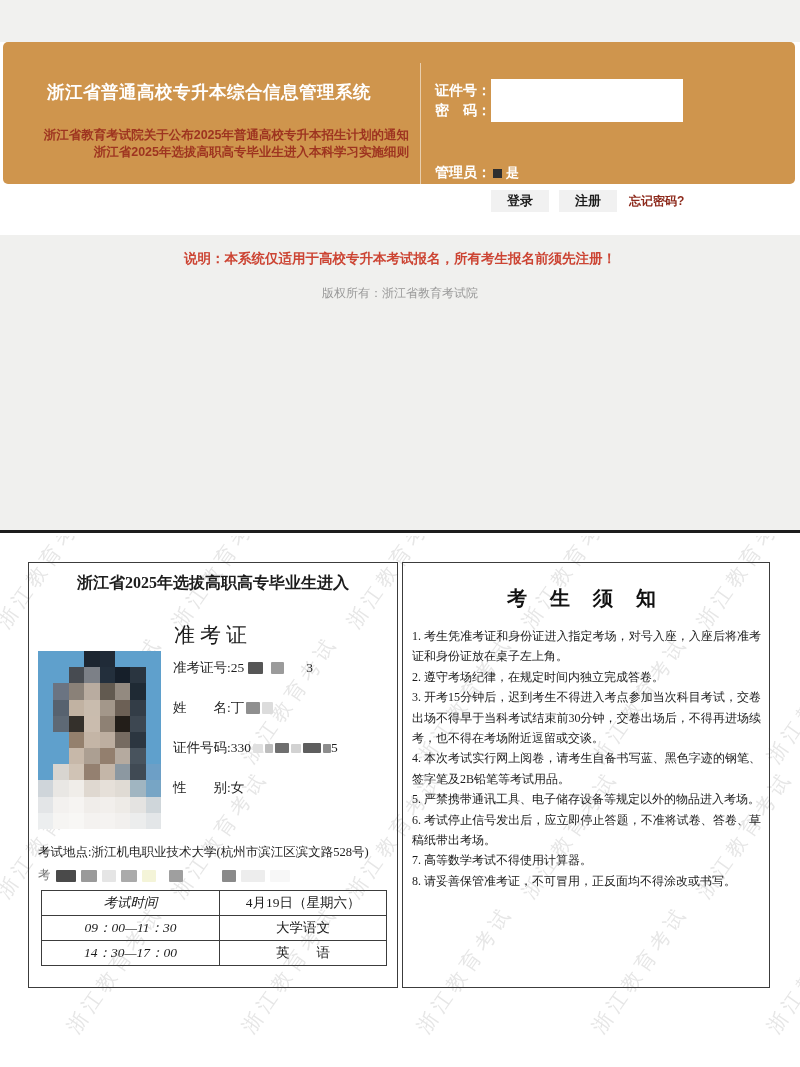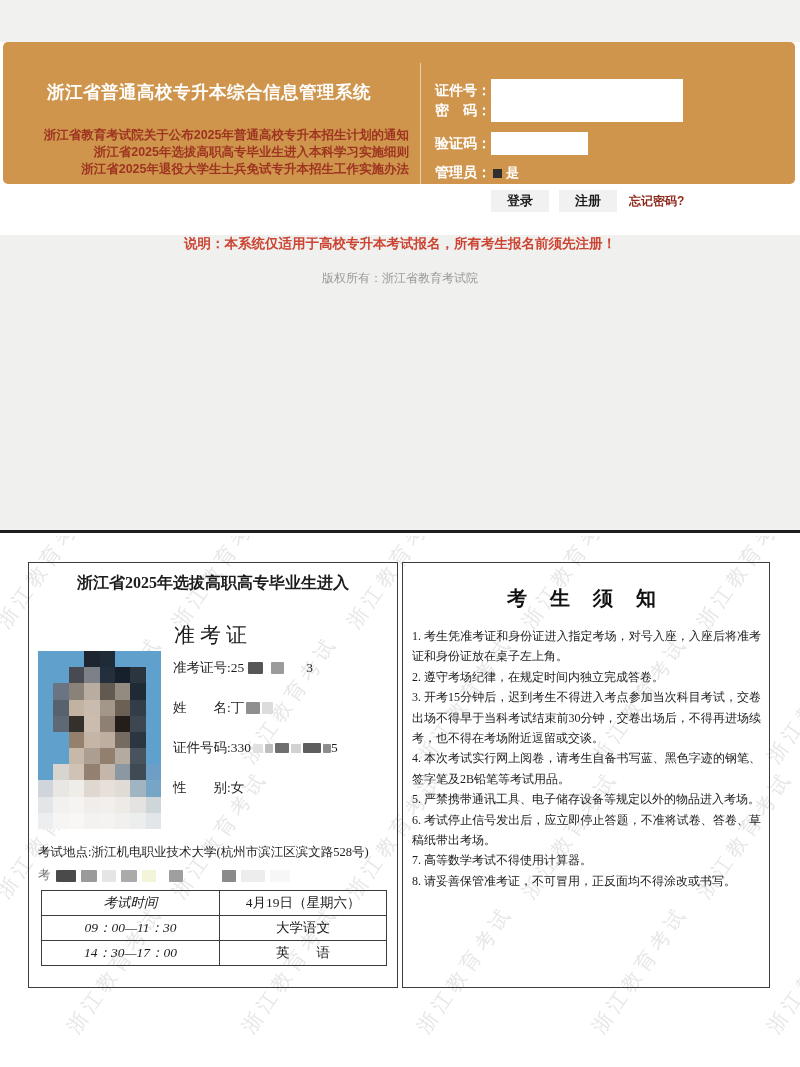--- a/index.html
+++ b/index.html
@@ -28,21 +28,21 @@
   .row-admin { top:122px; }
   .row-buttons { top:148px; }
   .admin-box { display:inline-block; width:9px; height:9px; background:#2f2f2f; margin:0 4px 0 2px; cursor:pointer; }
   .admin-yes { color:#fff; font-size:13px; font-weight:bold; }
   .btn { width:58px; height:22px; background:#f1f1f1; border:none; font-size:13px; font-weight:bold; color:#1c1c1c; cursor:pointer; font-family:"Liberation Sans",sans-serif; }
   .btn + .btn { margin-left:10px; }
   .forgot { margin-left:12px; color:#8d2a1c; font-size:12px; font-weight:bold; cursor:pointer; }
 
   
   .notice-section { position:absolute; left:0; top:235px; width:800px; height:298px; background:#f0f0ee; border-bottom:3px solid #1d1d1d; }
-  .notice-text { text-align:center; color:#cc4433; font-size:13.5px; font-weight:bold; }
+  .notice-text { margin-top:15px; text-align:center; color:#cc4433; font-size:13.5px; font-weight:bold; }
   .copyright { margin-top:17px; text-align:center; color:#989898; font-size:12px; }
 
   
   .document { position:absolute; left:0; top:536px; width:800px; height:531px; background:#fff; font-family:"Liberation Serif","DejaVu Serif",serif; color:#222; }
   .watermark-layer { position:absolute; inset:0; overflow:hidden; pointer-events:none; z-index:0; }
   .wm { position:absolute; transform:rotate(-55deg); color:rgba(165,165,165,0.28); font-size:20px; letter-spacing:5px; white-space:nowrap; }
 
   .card { position:absolute; top:26px; height:426px; border:1.5px solid #3c3c3c; background:transparent; z-index:1; }
   .card-left { left:28px; width:370px; }
   .card-right { left:402px; width:368px; }
@@ -70,36 +70,31 @@
 </head>
 <body>
 
 <div class="top-strip"></div>
 
 <div class="banner">
   <div class="banner-title">浙江省普通高校专升本综合信息管理系统</div>
   <div class="banner-links">
     <div class="banner-link">浙江省教育考试院关于公布2025年普通高校专升本招生计划的通知</div>
     <div class="banner-link">浙江省2025年选拔高职高专毕业生进入本科学习实施细则</div>
-    <div class="banner-link">浙江省2025年退役大学生士兵免试专升本招生工作实施办法</div>
   </div>
   <div class="banner-divider"></div>
 
   <div class="login-form">
     <div class="form-row row-id">
       <span class="form-label">证件号：</span>
       <input class="form-input input-wide" type="text" style="">
     </div>
     <div class="form-row row-pwd">
       <span class="form-label">密　码：</span>
       <input class="form-input input-wide" type="password" style="">
-    </div>
-    <div class="form-row row-captcha">
-      <span class="form-label">验证码：</span>
-      <input class="form-input input-short" type="text" style="">
     </div>
     <div class="form-row row-admin">
       <span class="form-label">管理员：</span>
       <span class="admin-box"></span>
       <span class="admin-yes">是</span>
     </div>
     <div class="form-row row-buttons" style="left:56px;">
       <button class="btn">登录</button>
       <button class="btn">注册</button>
       <span class="forgot">忘记密码?</span>

